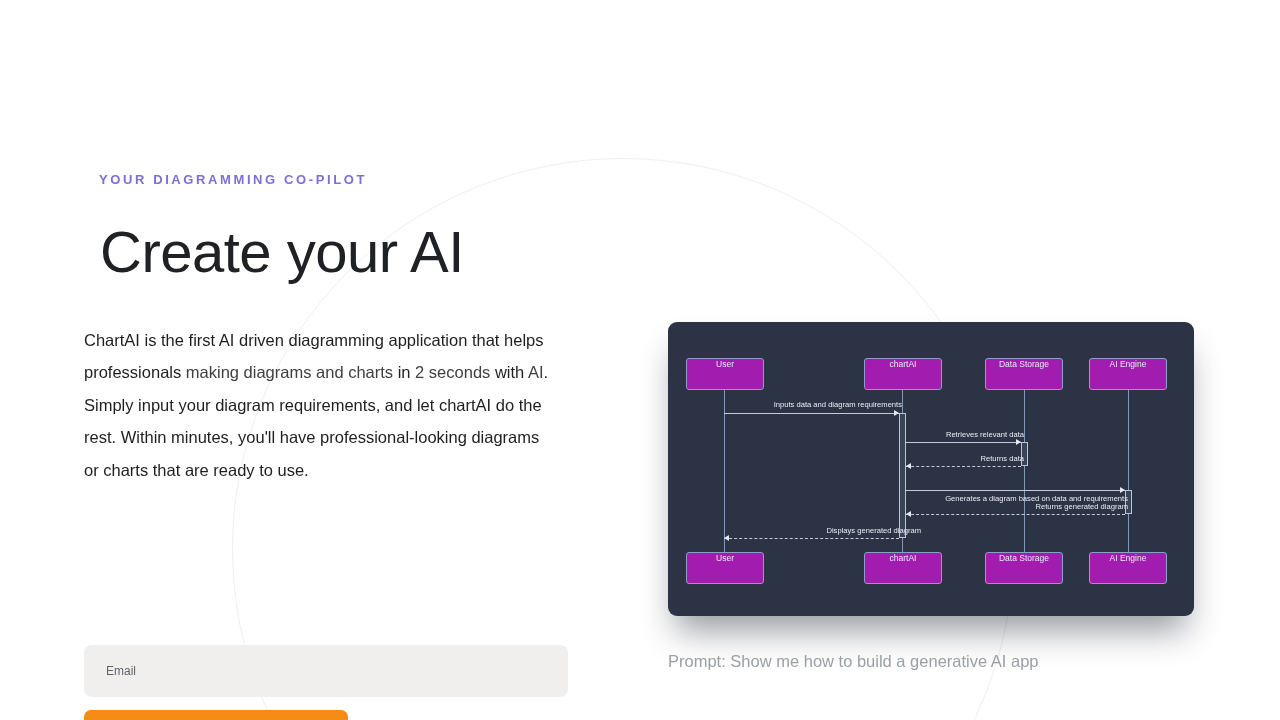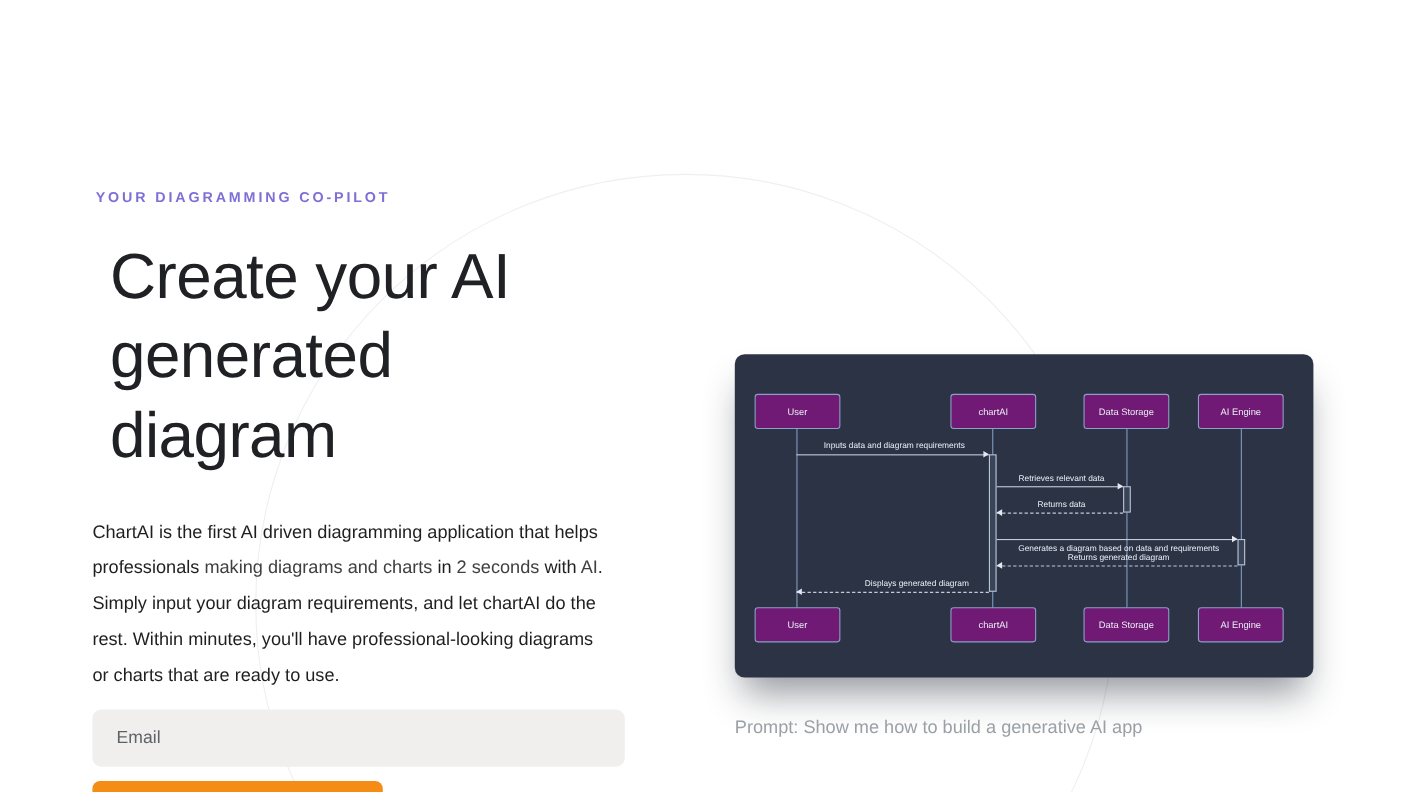--- a/index.html
+++ b/index.html
@@ -40,21 +40,21 @@
     position: absolute;
     left: 84px;
     top: 172px;
     width: 500px;
   }
   .eyebrow {
     font-size: 13px;
     font-weight: bold;
     letter-spacing: 2.6px;
     color: #7d6fd6;
-    margin: 0 0 28px 3px;
+    margin: 0 0 28px 15px;
     line-height: 1.2;
   }
   .headline {
     font-size: 58px;
     line-height: 72px;
     font-weight: normal;
     color: #202124;
     margin: 16px;
     letter-spacing: -0.5px;
     width: 470px;
@@ -80,21 +80,21 @@
   .email-field {
     display: block;
     box-sizing: border-box;
     width: 484px;
     height: 52px;
     background: #f1efee;
     border: none;
     border-radius: 8px;
     padding: 16px 22px;
     font-family: "Liberation Sans", sans-serif;
-    font-size: 16px;
+    font-size: 12px;
     color: #5f6368;
     outline: none;
   }
   .email-field::placeholder {
     color: #5f6368;
     opacity: 1;
   }
   .submit-btn {
     display: block;
     box-sizing: border-box;
@@ -121,27 +121,26 @@
     position: relative;
     width: 526px;
     height: 294px;
     background: #2b3345;
     border-radius: 9px;
     box-shadow: 0 22px 34px -8px rgba(20, 26, 40, 0.45);
     overflow: hidden;
   }
   .actor-box {
     position: absolute;
-    background: #701a75;
+    background: #a21caf;
     border: 1px solid #8aa0c4;
     border-radius: 3px;
     color: #e8ecf3;
     font-size: 8.5px;
     display: flex;
-    align-items: center;
     justify-content: center;
     text-align: center;
     box-sizing: border-box;
   }
   .lifeline {
     position: absolute;
     width: 1px;
     background: #7f9ac2;
   }
   .activation {
@@ -170,21 +169,21 @@
     border-left: 5px solid #e4e9f0;
   }
   .arrow-head.left {
     border-right: 5px solid #e4e9f0;
   }
   .msg-label {
     position: absolute;
     color: #e9edf4;
     font-size: 7.6px;
     white-space: nowrap;
-    text-align: center;
+    text-align: right;
   }
 
   .prompt-caption {
     position: absolute;
     left: 668px;
     top: 652px;
     font-size: 16.5px;
     color: #9aa0a6;
     white-space: nowrap;
   }
@@ -194,21 +193,20 @@
 
 <div class="bg-circle"></div>
 
 <div class="hero">
 
   <div class="left-col">
     <div class="eyebrow">YOUR DIAGRAMMING CO-PILOT</div>
 
     <h1 class="headline">
       <span>Create your AI</span><br>
-      <span>generated diagram</span>
     </h1>
 
     <p class="body-copy">
       <span>ChartAI is the first AI driven diagramming application that helps professionals </span><span class="hl">making diagrams and charts</span><span> in </span><span class="hl">2 seconds</span><span> with </span><span class="hl">AI</span><span>. Simply input your diagram requirements, and let chartAI do the rest. Within minutes, you'll have professional-looking diagrams or charts that are ready to use.</span>
     </p>
   </div>
 
   <div class="signup">
     <input class="email-field" type="text" placeholder="Email" style="">
     <button class="submit-btn"></button>

